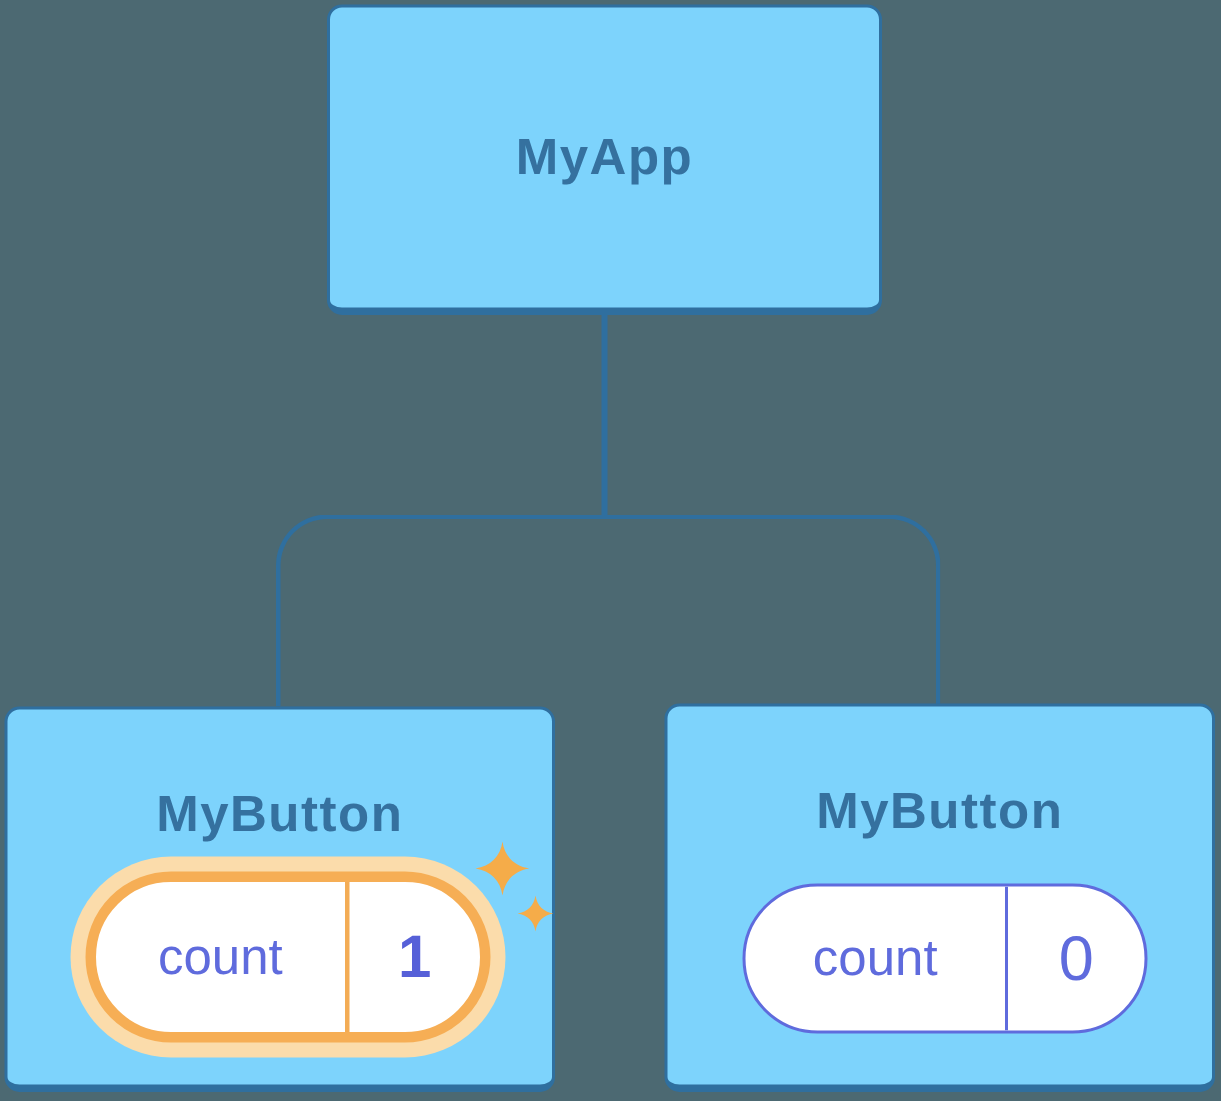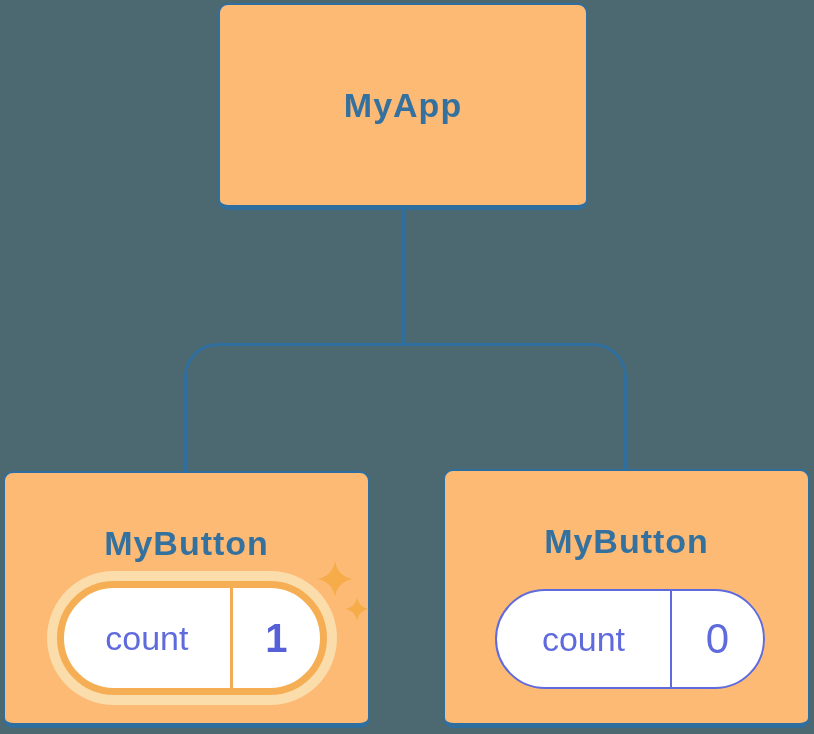--- a/index.html
+++ b/index.html
@@ -9,21 +9,21 @@
     position: relative;
     width: 814px;
     height: 734px;
     background: #4C6972;
     overflow: hidden;
   }
 
   
   .node {
     position: absolute;
-    background: #fdba74;
+    background: #7dd3fc;
     border: 2.5px solid #2F6F9F;
     border-bottom-width: 5px;
     border-radius: 10px;
     box-sizing: border-box;
   }
   .node-root {
     left: 218px; top: 3px;
     width: 370px; height: 207px;
     display: flex; align-items: center; justify-content: center;
   }

